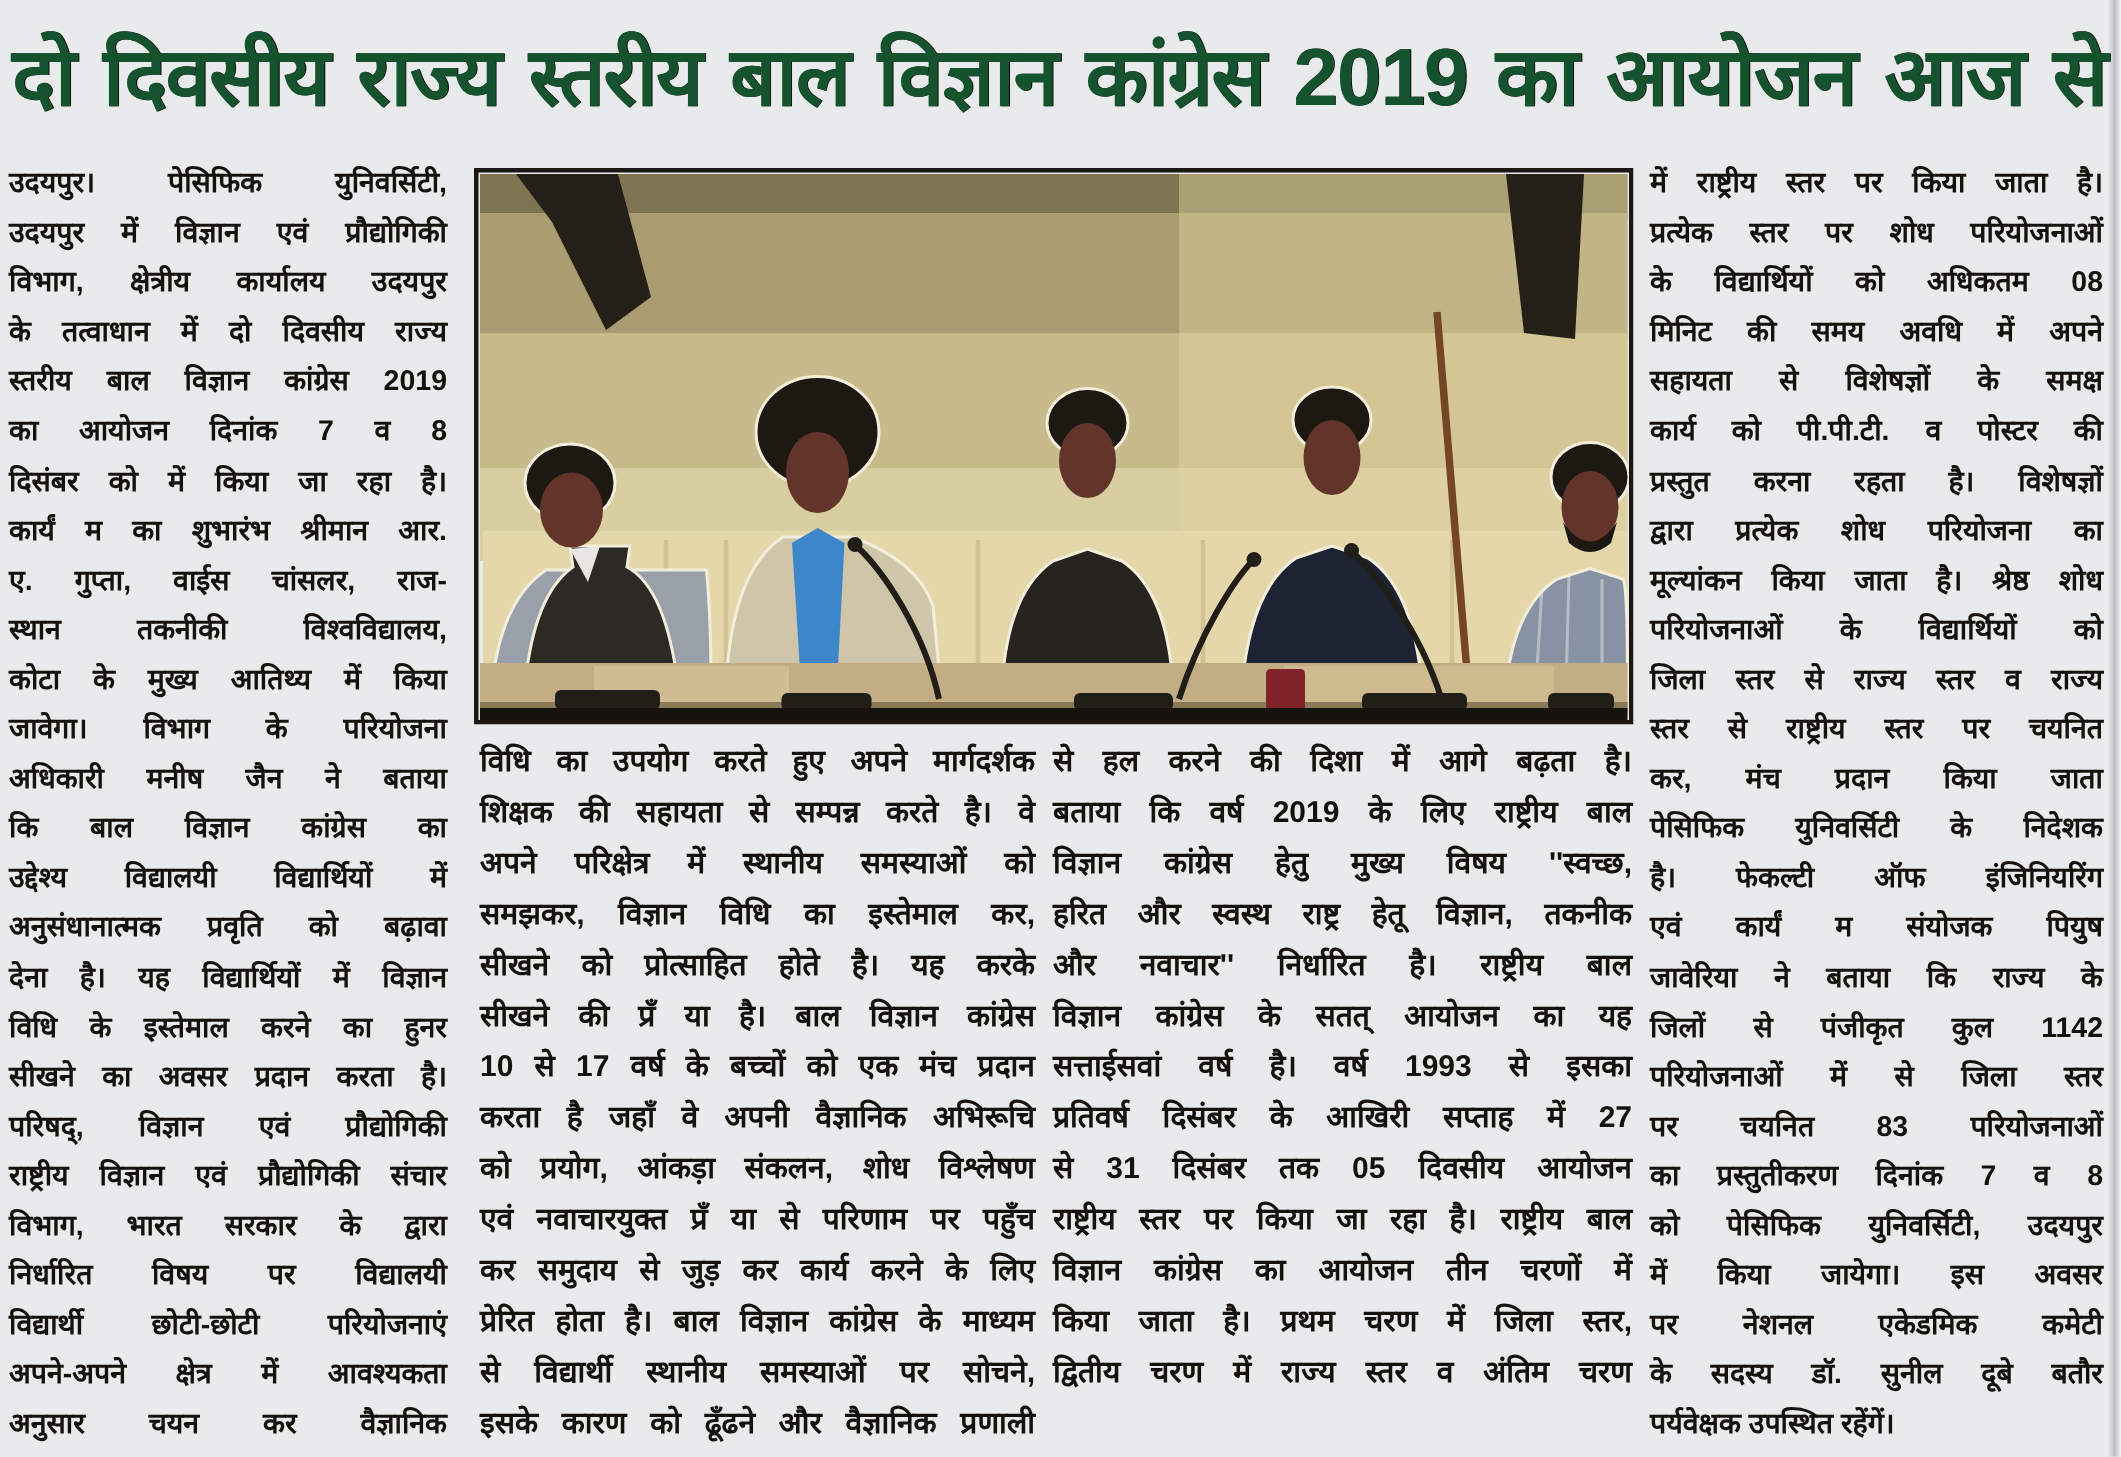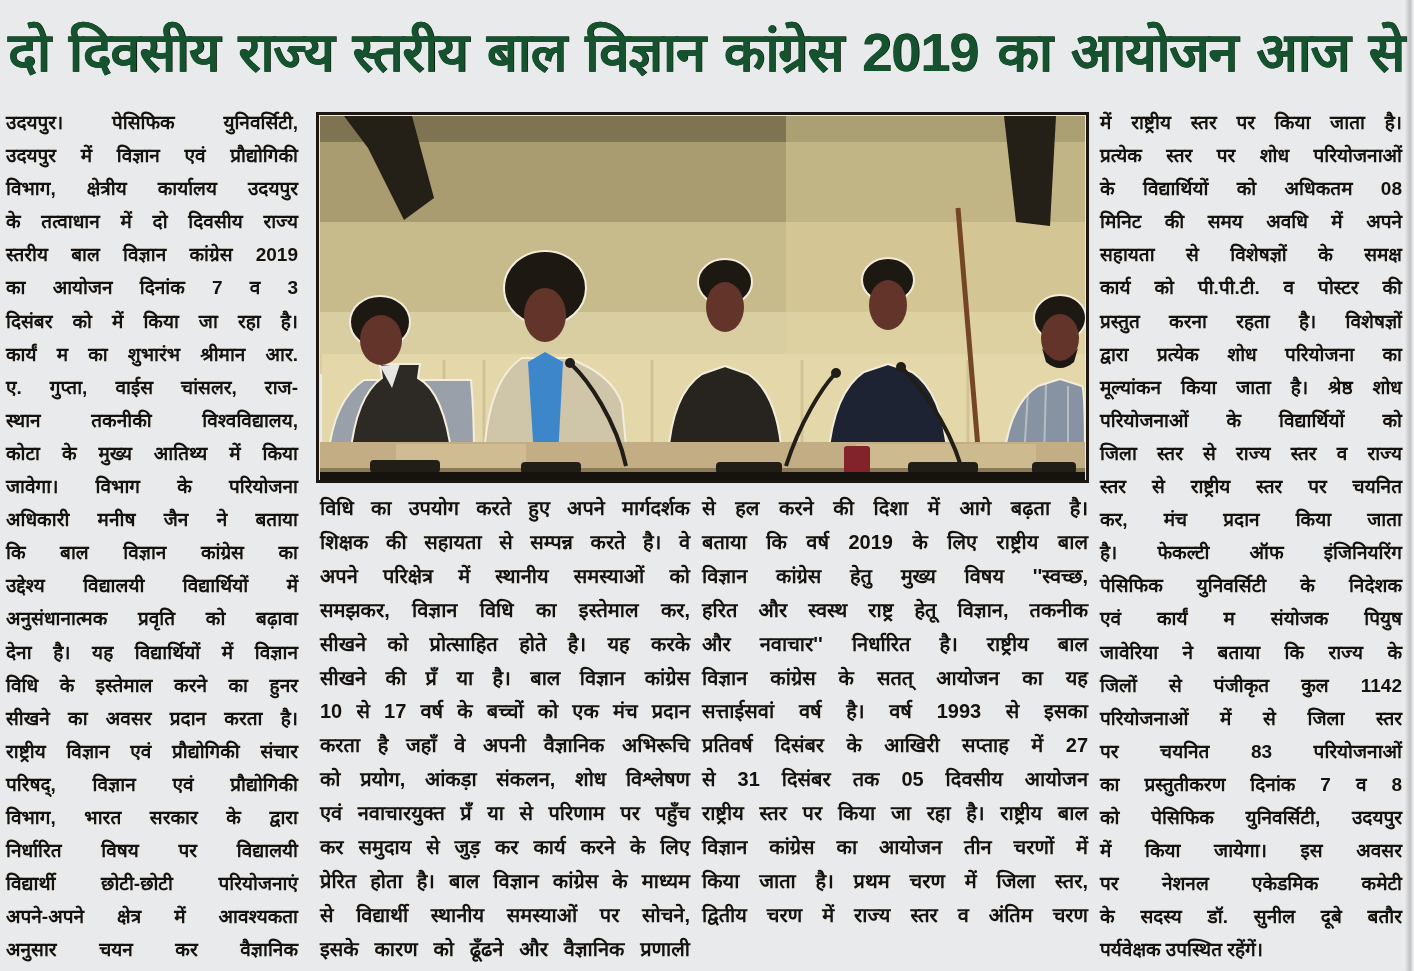--- a/index.html
+++ b/index.html
@@ -35,36 +35,36 @@
 <div>
 
   <h1 class="headline">दो दिवसीय राज्य स्तरीय बाल विज्ञान कांग्रेस 2019 का आयोजन आज से</h1>
 
   <div class="col col-left">
       <div class="line">उदयपुर। पेसिफिक युनिवर्सिटी,</div>
       <div class="line">उदयपुर में विज्ञान एवं प्रौद्योगिकी</div>
       <div class="line">विभाग, क्षेत्रीय कार्यालय उदयपुर</div>
       <div class="line">के तत्वाधान में दो दिवसीय राज्य</div>
       <div class="line">स्तरीय बाल विज्ञान कांग्रेस 2019</div>
-      <div class="line">का आयोजन दिनांक 7 व 3</div>
+      <div class="line">का आयोजन दिनांक 7 व 8</div>
       <div class="line">दिसंबर को में किया जा रहा है।</div>
       <div class="line">कार्यं म का शुभारंभ श्रीमान आर.</div>
       <div class="line">ए. गुप्ता, वाईस चांसलर, राज-</div>
       <div class="line">स्थान तकनीकी विश्वविद्यालय,</div>
       <div class="line">कोटा के मुख्य आतिथ्य में किया</div>
       <div class="line">जावेगा। विभाग के परियोजना</div>
       <div class="line">अधिकारी मनीष जैन ने बताया</div>
       <div class="line">कि बाल विज्ञान कांग्रेस का</div>
       <div class="line">उद्देश्य विद्यालयी विद्यार्थियों में</div>
       <div class="line">अनुसंधानात्मक प्रवृति को बढ़ावा</div>
       <div class="line">देना है। यह विद्यार्थियों में विज्ञान</div>
       <div class="line">विधि के इस्तेमाल करने का हुनर</div>
       <div class="line">सीखने का अवसर प्रदान करता है।</div>
+      <div class="line">परिषद्, विज्ञान एवं प्रौद्योगिकी</div>
       <div class="line">राष्ट्रीय विज्ञान एवं प्रौद्योगिकी संचार</div>
-      <div class="line">परिषद्, विज्ञान एवं प्रौद्योगिकी</div>
       <div class="line">विभाग, भारत सरकार के द्वारा</div>
       <div class="line">निर्धारित विषय पर विद्यालयी</div>
       <div class="line">विद्यार्थी छोटी-छोटी परियोजनाएं</div>
       <div class="line">अपने-अपने क्षेत्र में आवश्यकता</div>
       <div class="line">अनुसार चयन कर वैज्ञानिक</div>
     </div>
 
   <figure class="photo">
     <svg viewBox="0 0 773 371" preserveAspectRatio="none">
 
@@ -192,22 +192,22 @@
       <div class="line">मिनिट की समय अवधि में अपने</div>
       <div class="line">सहायता से विशेषज्ञों के समक्ष</div>
       <div class="line">कार्य को पी.पी.टी. व पोस्टर की</div>
       <div class="line">प्रस्तुत करना रहता है। विशेषज्ञों</div>
       <div class="line">द्वारा प्रत्येक शोध परियोजना का</div>
       <div class="line">मूल्यांकन किया जाता है। श्रेष्ठ शोध</div>
       <div class="line">परियोजनाओं के विद्यार्थियों को</div>
       <div class="line">जिला स्तर से राज्य स्तर व राज्य</div>
       <div class="line">स्तर से राष्ट्रीय स्तर पर चयनित</div>
       <div class="line">कर, मंच प्रदान किया जाता</div>
+      <div class="line">पेसिफिक युनिवर्सिटी के निदेशक</div>
       <div class="line">है। फेकल्टी ऑफ इंजिनियरिंग</div>
-      <div class="line">पेसिफिक युनिवर्सिटी के निदेशक</div>
       <div class="line">एवं कार्यं म संयोजक पियुष</div>
       <div class="line">जावेरिया ने बताया कि राज्य के</div>
       <div class="line">जिलों से पंजीकृत कुल 1142</div>
       <div class="line">परियोजनाओं में से जिला स्तर</div>
       <div class="line">पर चयनित 83 परियोजनाओं</div>
       <div class="line">का प्रस्तुतीकरण दिनांक 7 व 8</div>
       <div class="line">को पेसिफिक युनिवर्सिटी, उदयपुर</div>
       <div class="line">में किया जायेगा। इस अवसर</div>
       <div class="line">पर नेशनल एकेडमिक कमेटी</div>
       <div class="line">के सदस्य डॉ. सुनील दूबे बतौर</div>

